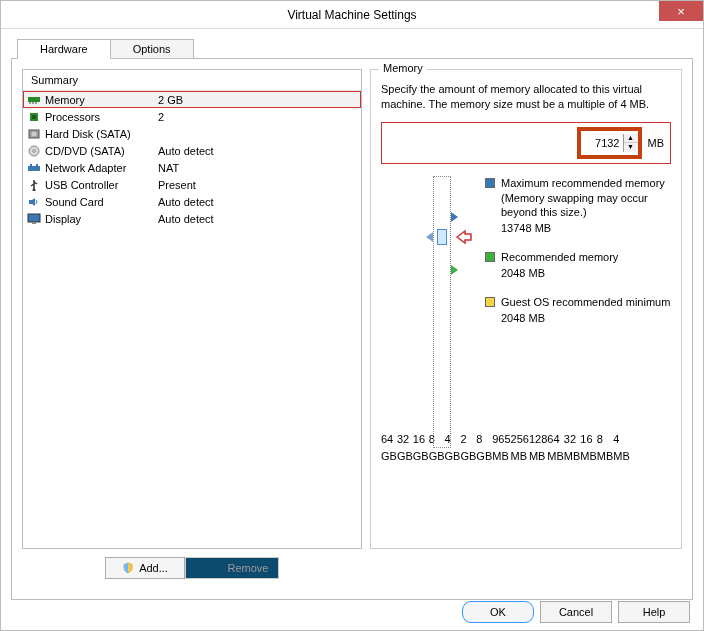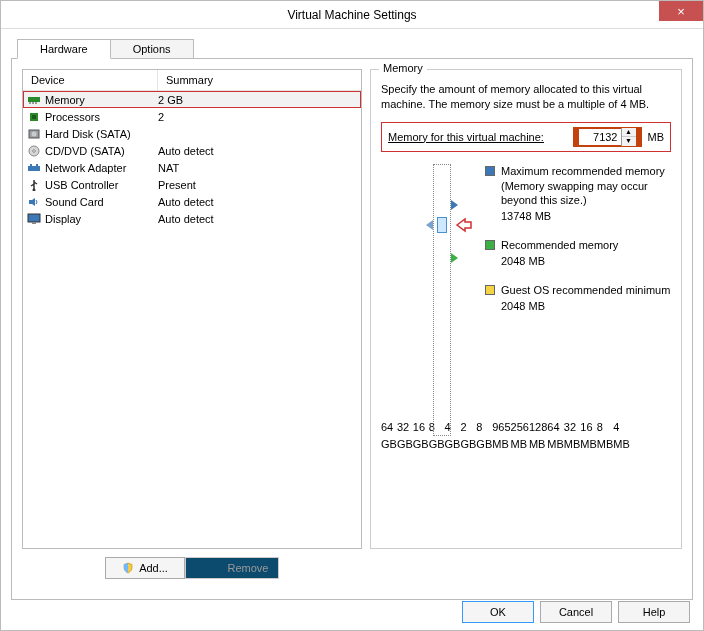--- a/index.html
+++ b/index.html
@@ -89,21 +89,21 @@
   .group-title {
     position: absolute; top: -8px; left: 8px;
     background: #fff; padding: 0 4px; font-size: 11px;
   }
   .desc { margin: 4px 0 10px 0; line-height: 1.35; }
   .mem-input-row {
     display:flex; align-items:center; gap:6px;
     border: 1px solid #d03030; padding: 4px 6px; margin-bottom: 12px;
   }
   .mem-label { text-decoration: underline; text-decoration-color: #000; }
-  .spinner { display:flex; align-items:center; border:6px solid #c2410c; height:20px; }
+  .spinner { display:flex; align-items:center; border:4px solid #c2410c; height:32px; }
   .spinner input {
     width: 42px; border: none; outline:none; text-align:right;
     font-size: 11px; padding: 2px 3px;
   }
   .spinner-btns { display:flex; flex-direction:column; border-left:1px solid #999; }
   .spin { width:14px; height:9px; font-size:7px; line-height:1; text-align:center; background:#f2f2f2; border-bottom:1px solid #ccc; cursor:pointer; }
   .spin:last-child { border-bottom:none; }
   
   .slider-area { display:flex; gap: 8px; font-size:11px; }
   .tick-labels { width: 44px; display:flex; flex-direction:row; align-items:flex-end; }
@@ -126,21 +126,21 @@
   .swatch { width:10px; height:10px; border:1px solid #666; margin-top:2px; flex-shrink:0; }
   .legend-text { line-height:1.35; }
   .legend-sub { margin-left: 16px; margin-top:2px; }
   .red-arrow { position:absolute; left:-4px; top:52px; }
   
   .footer {
     position: absolute; bottom: 8px; right: 14px;
     display:flex; gap:6px;
   }
   .footer .btn { min-width: 72px; }
-  .footer .btn.primary { border-color:#3399ff; }
+  .footer .btn.primary { border-color:#3399ff;border-radius:9px; }
 </style>
 </head>
 <body>
 
 <div class="titlebar">
   <span class="titlebar-title">Virtual Machine Settings</span>
   <div class="close-btn">
     <span>×</span>
   </div>
 </div>
@@ -148,21 +148,20 @@
 <div class="content">
   <div class="tabs">
     <div class="tab active">Hardware</div>
     <div class="tab">Options</div>
   </div>
   <div class="panel">
 
     <div class="left-col">
       <div class="device-list">
         <div class="device-header">
-          <div class="dh-dev">Device</div>
           <div class="dh-sum">Summary</div>
         </div>
         <div id="device-rows">
             <div class="device-row selected red-box">
               <div class="dr-name">
                 <span class="icon">
                   <svg width="14" height="10">
                     <rect x="1" y="2" width="12" height="5" fill="#2a8a2a"></rect>
                     <rect x="2" y="7" width="2" height="2" fill="#999"></rect>
                     <rect x="5" y="7" width="2" height="2" fill="#999"></rect>
@@ -273,21 +272,20 @@
           <span>Remove</span>
         </button>
       </div>
     </div>
 
     <div class="right-col">
       <div class="groupbox">
         <span class="group-title">Memory</span>
         <div class="desc">Specify the amount of memory allocated to this virtual machine. The memory size must be a multiple of 4 MB.</div>
         <div class="mem-input-row">
-          <span class="mem-label" style="text-decoration:underline;"><span style="text-decoration:underline">Memory for this virtual machine:</span></span>
           <div style="flex:1"></div>
           <div class="spinner">
             <input type="text" value="7132" style="">
             <div class="spinner-btns">
               <div class="spin">▲</div>
               <div class="spin">▼</div>
             </div>
           </div>
           <span>MB</span>
         </div>

